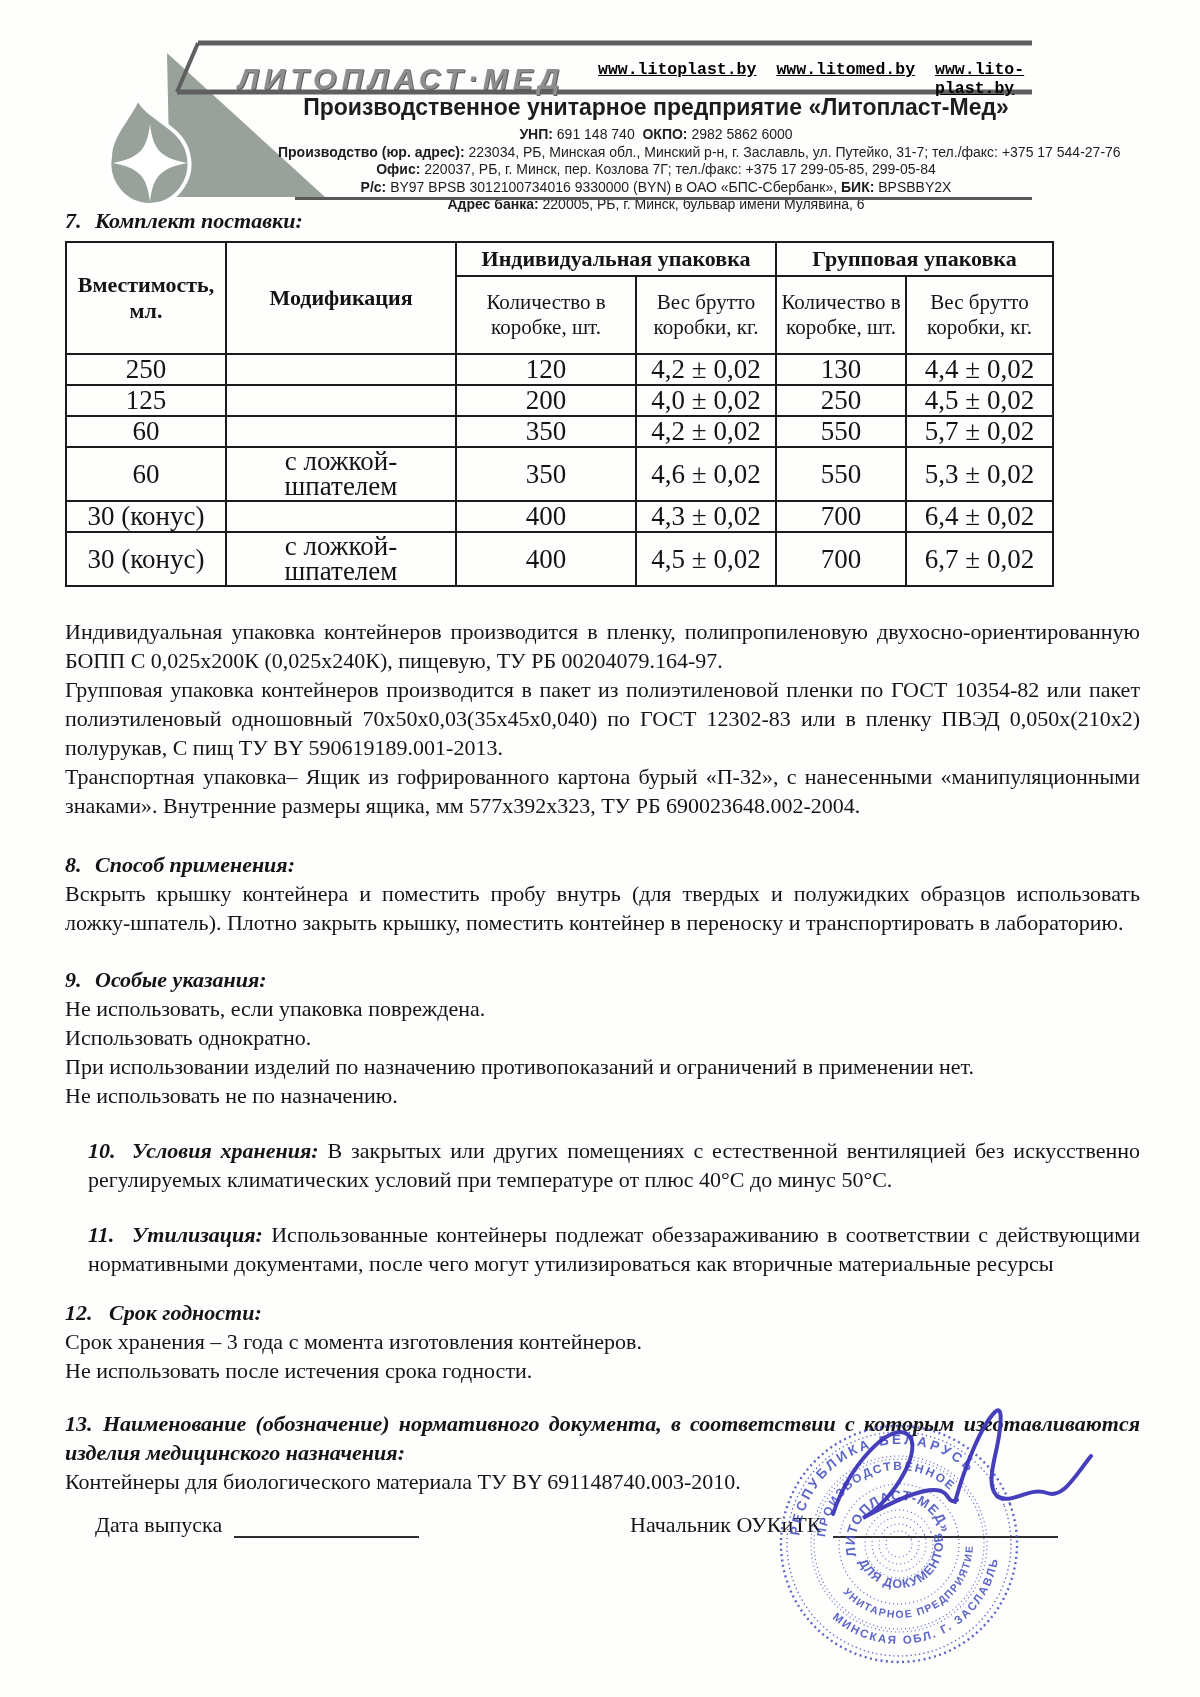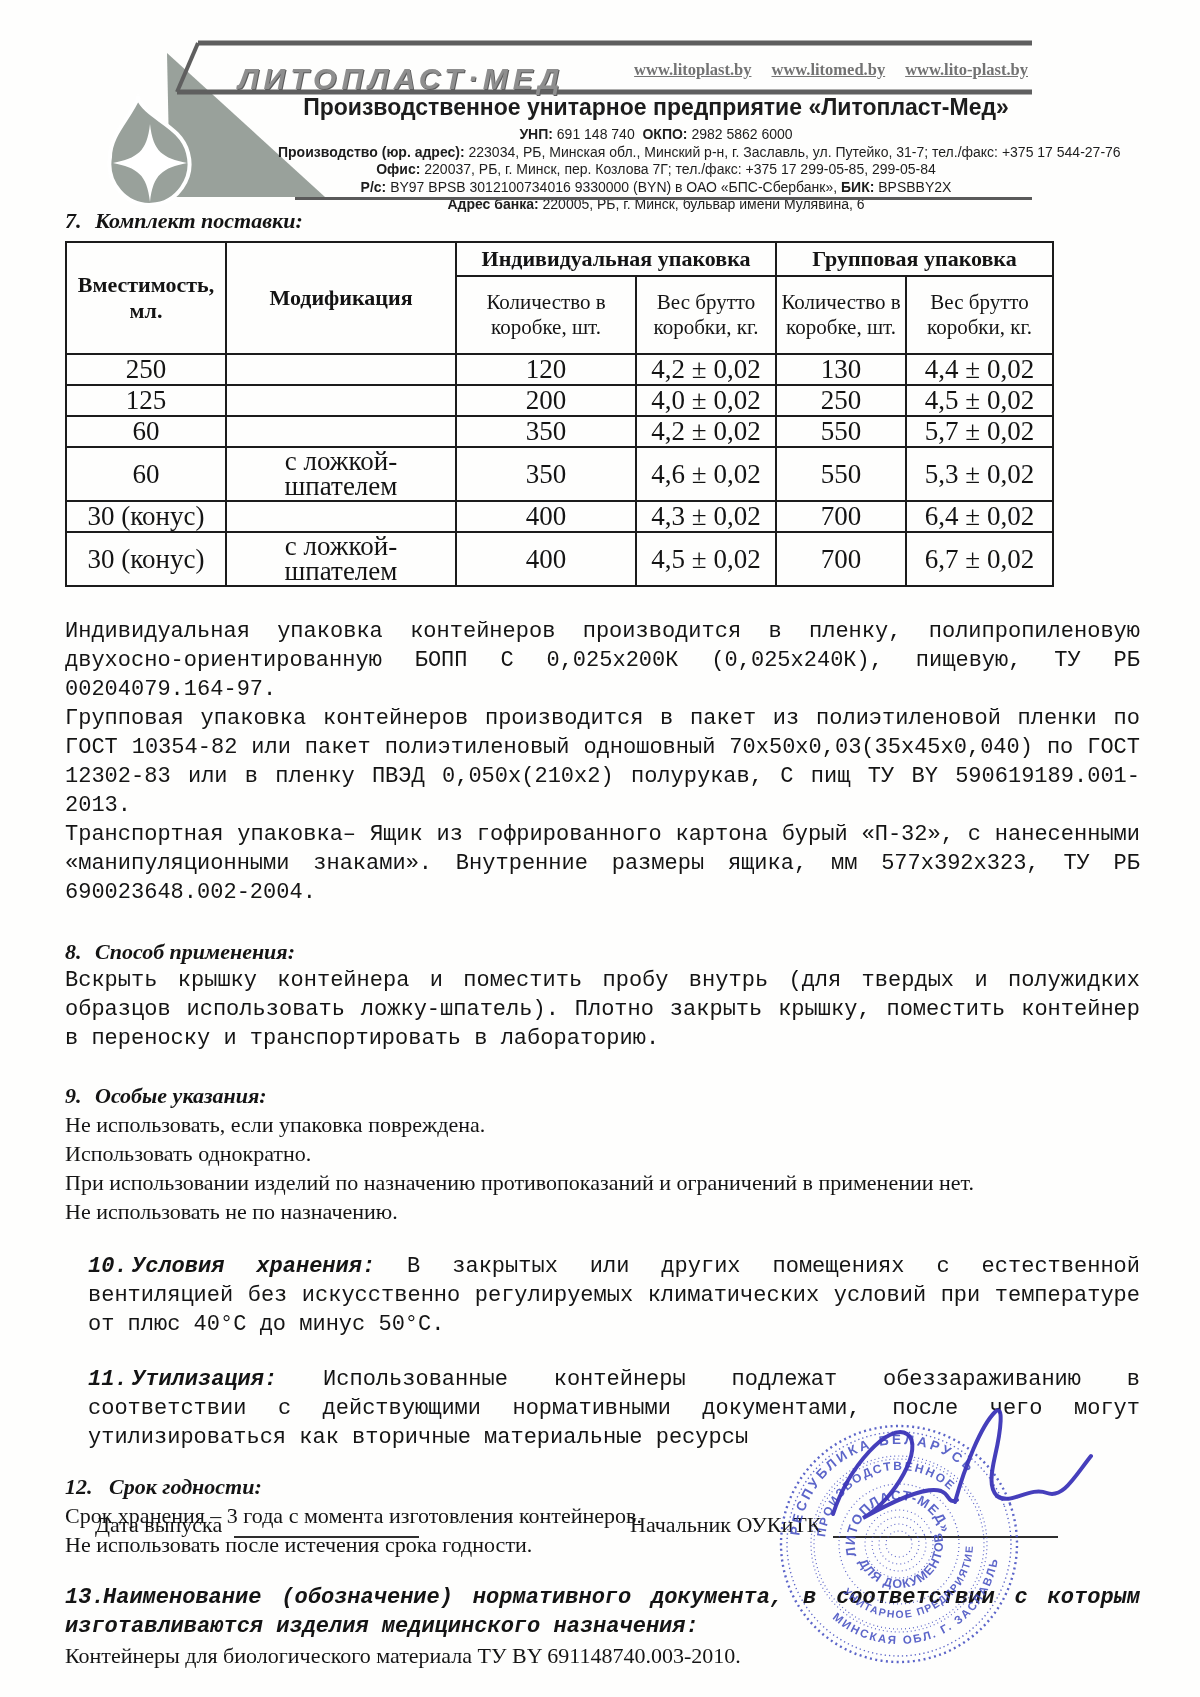--- a/index.html
+++ b/index.html
@@ -13,39 +13,39 @@
   .banner-svg{position:absolute;left:168px;top:38px;}
   .brand{
     position:absolute;left:238px;top:62px;
     font-family:"Liberation Sans","DejaVu Sans",sans-serif;
     font-weight:bold;font-style:italic;font-size:30px;letter-spacing:5px;
     color:#8e8e8e;text-shadow:1px 1px 0 #5c5c5c;white-space:nowrap;
   }
   .urls{
     position:absolute;left:598px;top:60px;width:430px;
     display:flex;gap:20px;justify-content:flex-end;
-    font-family:Liberation Serif, serif;
-    font-weight:bold;font-size:16.5px;color:#737373;
+    font-family:Liberation Mono, monospace;
+    font-weight:bold;font-size:16.5px;color:#000000;
   }
   .urls span{text-decoration:underline;}
   .company{
     position:absolute;left:278px;top:94px;width:756px;text-align:center;
     font-family:"Liberation Sans","DejaVu Sans",sans-serif;color:#1d1d1d;
   }
   .company .name{font-size:23px;font-weight:bold;margin-bottom:5px;white-space:nowrap;}
   .company .iline{font-size:14px;line-height:17.5px;white-space:nowrap;}
   .company b{font-weight:bold;}
   .header-rule{position:absolute;left:295px;top:197px;width:737px;height:3px;background:#5a5a5a;}
   
   .content{position:absolute;left:65px;top:206px;width:1075px;font-size:22px;line-height:29px;}
   .sec-head{font-weight:bold;font-style:italic;}
   .sec-num{display:inline-block;font-weight:bold;font-style:italic;}
   .num1{width:30px;}
   .num2{width:44px;}
-  .just{text-align:justify;margin:0;font-family:Liberation Mono, monospace;}
+  .just{text-align:justify;margin:0;}
   p{margin:0;}
   
   table.supply{border-collapse:collapse;table-layout:fixed;width:987px;margin-top:6px;}
   table.supply th,table.supply td{border:2px solid #1c1c1c;padding:1px 4px;}
   table.supply th{font-weight:bold;text-align:center;vertical-align:middle;font-size:22px;line-height:26px;}
   table.supply th.sub{font-weight:normal;font-size:21px;line-height:25px;}
   table.supply td{text-align:center;font-size:27px;height:27px;line-height:25px;}
   tr.grow{height:34px;}
   tr.srow{height:78px;}
   .notes{margin-top:30px;}

